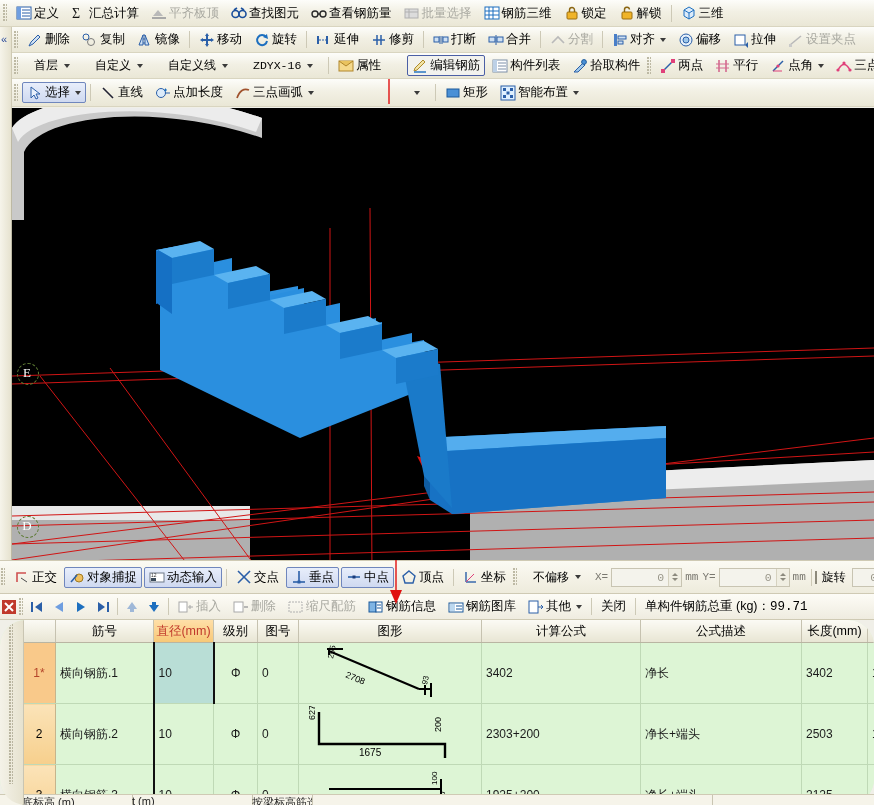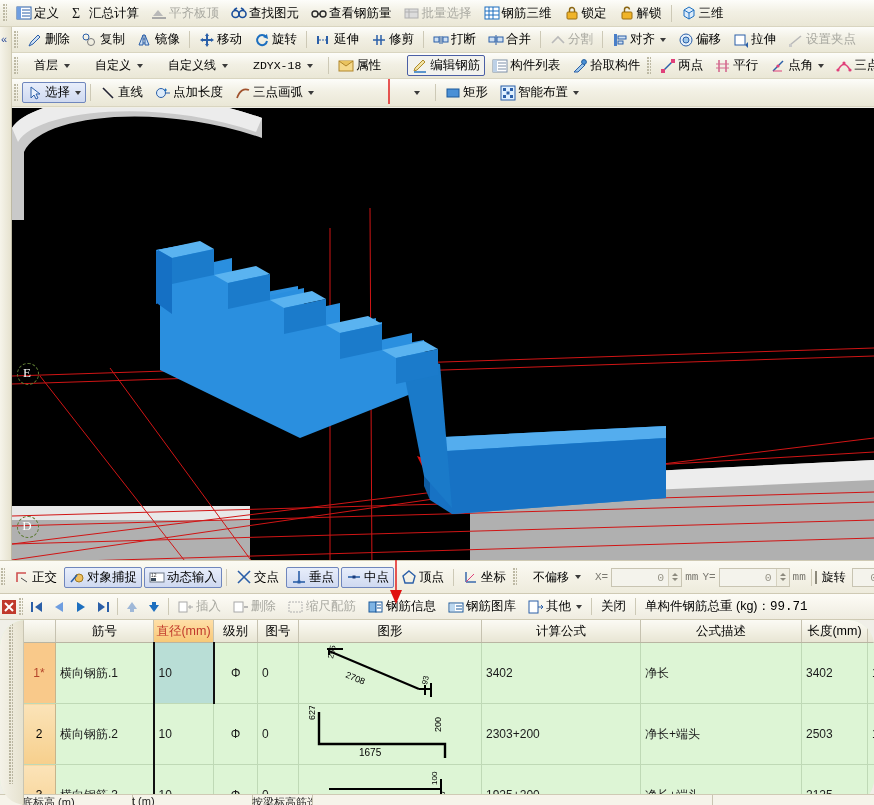--- a/index.html
+++ b/index.html
@@ -465,21 +465,21 @@
           <span class="caret"></span>
         </span>
       </span>
       <span class="combo flat" style="width: 88px;">
         <span class="lab">自定义线</span>
         <span class="btn">
           <span class="caret"></span>
         </span>
       </span>
       <span class="combo flat mono" style="width: 86px;">
-        <span class="lab">ZDYX-18</span>
+        <span class="lab">ZDYX-16</span>
         <span class="btn">
           <span class="caret"></span>
         </span>
       </span>
       <span class="sep"></span>
       <span class="tbitem">
         <span class="ico">
           <svg width="16" height="16" viewBox="0 0 16 16">
             <rect x="1" y="3" width="14" height="10" fill="#f5d98b" stroke="#b0862a"></rect>
             <path d="M1 3 L8 8 L15 3" fill="#e9c35f" stroke="#b0862a"></path>

